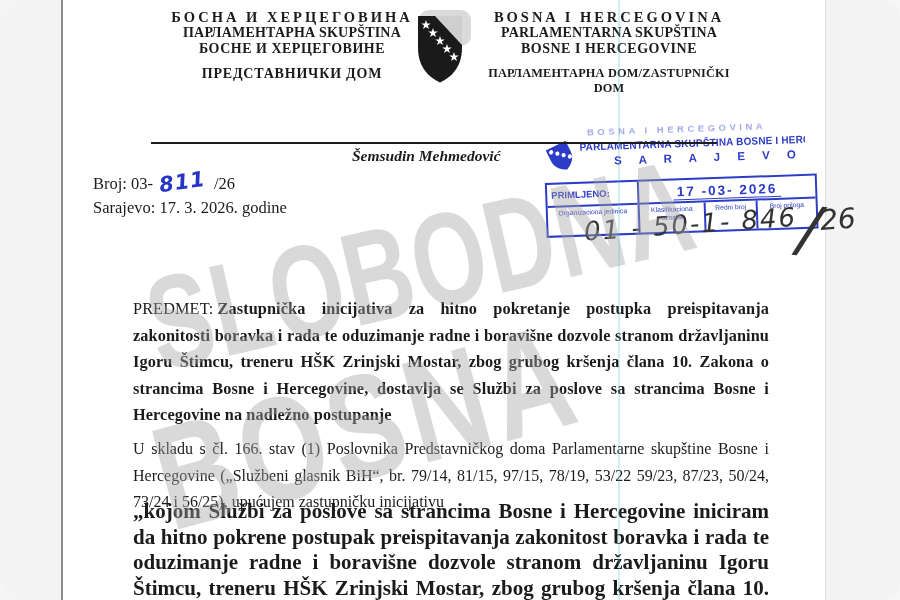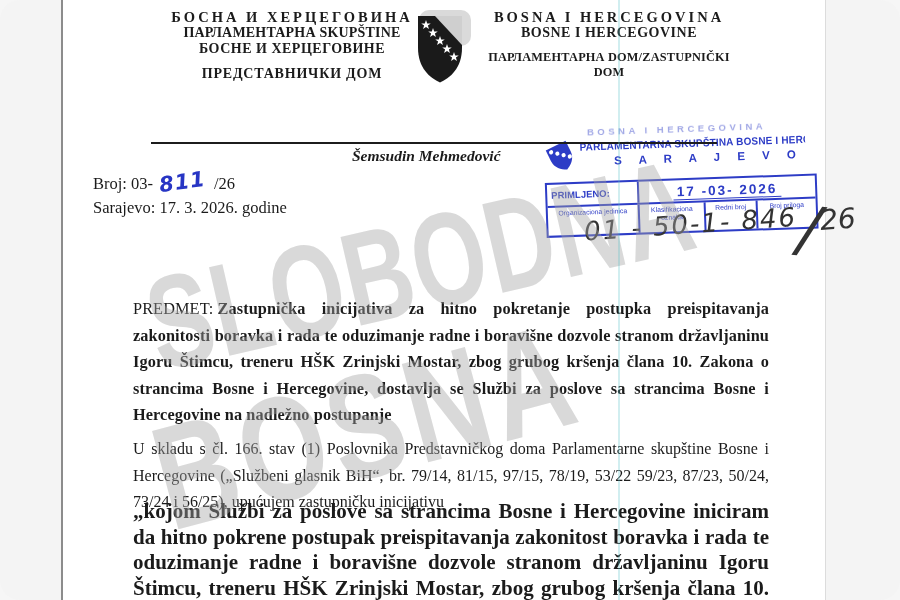--- a/index.html
+++ b/index.html
@@ -77,21 +77,21 @@
   .scanline{position:absolute;left:618px;top:0;width:1.5px;height:600px;background:rgba(90,195,200,.28);z-index:7;}
 </style>
 </head>
 <body>
 
 <div class="screen">
   <div class="page"></div>
 
   <div class="hdr-left">
     <div class="hdr-l1">БОСНА И ХЕРЦЕГОВИНА</div>
-    <div class="hdr-l2">ПАРЛАМЕНТАРНА SKUPŠTINE</div>
+    <div class="hdr-l2">ПАРЛАМЕНТАРНА SKUPŠTINA</div>
     <div class="hdr-l3">БОСНЕ И ХЕРЦЕГОВИНЕ</div>
     <div class="hdr-l4">ПРЕДСТАВНИЧКИ ДОМ</div>
   </div>
 
   <div class="coa">
     <svg width="62" height="76" viewBox="0 0 62 76">
       <rect x="10" y="0" width="52" height="36" rx="10" fill="#dadada"></rect>
       <path d="M9 6 L53 6 L53 38 C53 58 41 68 31 72.5 C21 68 9 58 9 38 Z" fill="#1a1a1a"></path>
       <path d="M26 6 L53 6 L53 35 Z" fill="#cfcfcf"></path>
       <g fill="#ffffff">
@@ -109,20 +109,21 @@
           </g>
         <g transform="translate(45,47)">
             <path d="M0-5 1.18-1.55 4.76-1.55 1.9.59 2.94 4.05 0 1.9 -2.94 4.05 -1.9.59 -4.76-1.55 -1.18-1.55Z"></path>
           </g>
       </g>
     </svg>
   </div>
 
   <div class="hdr-right">
     <div class="hdr-l1">BOSNA I HERCEGOVINA</div>
+    <div class="hdr-l2">PARLAMENTARNA SKUPŠTINA</div>
     <div class="hdr-l3">BOSNE I HERCEGOVINE</div>
     <div class="hdr-l4">ПАРЛАМЕНТАРНА DOM/ZASTUPNIČKI DOM</div>
   </div>
 
   <div class="sig-rule"></div>
   <div class="sig-name">Šemsudin Mehmedović</div>
 
   <div class="broj-line">
     <span>Broj: 03-</span><span class="hw-blue">811</span><span>/26</span>
   </div>

